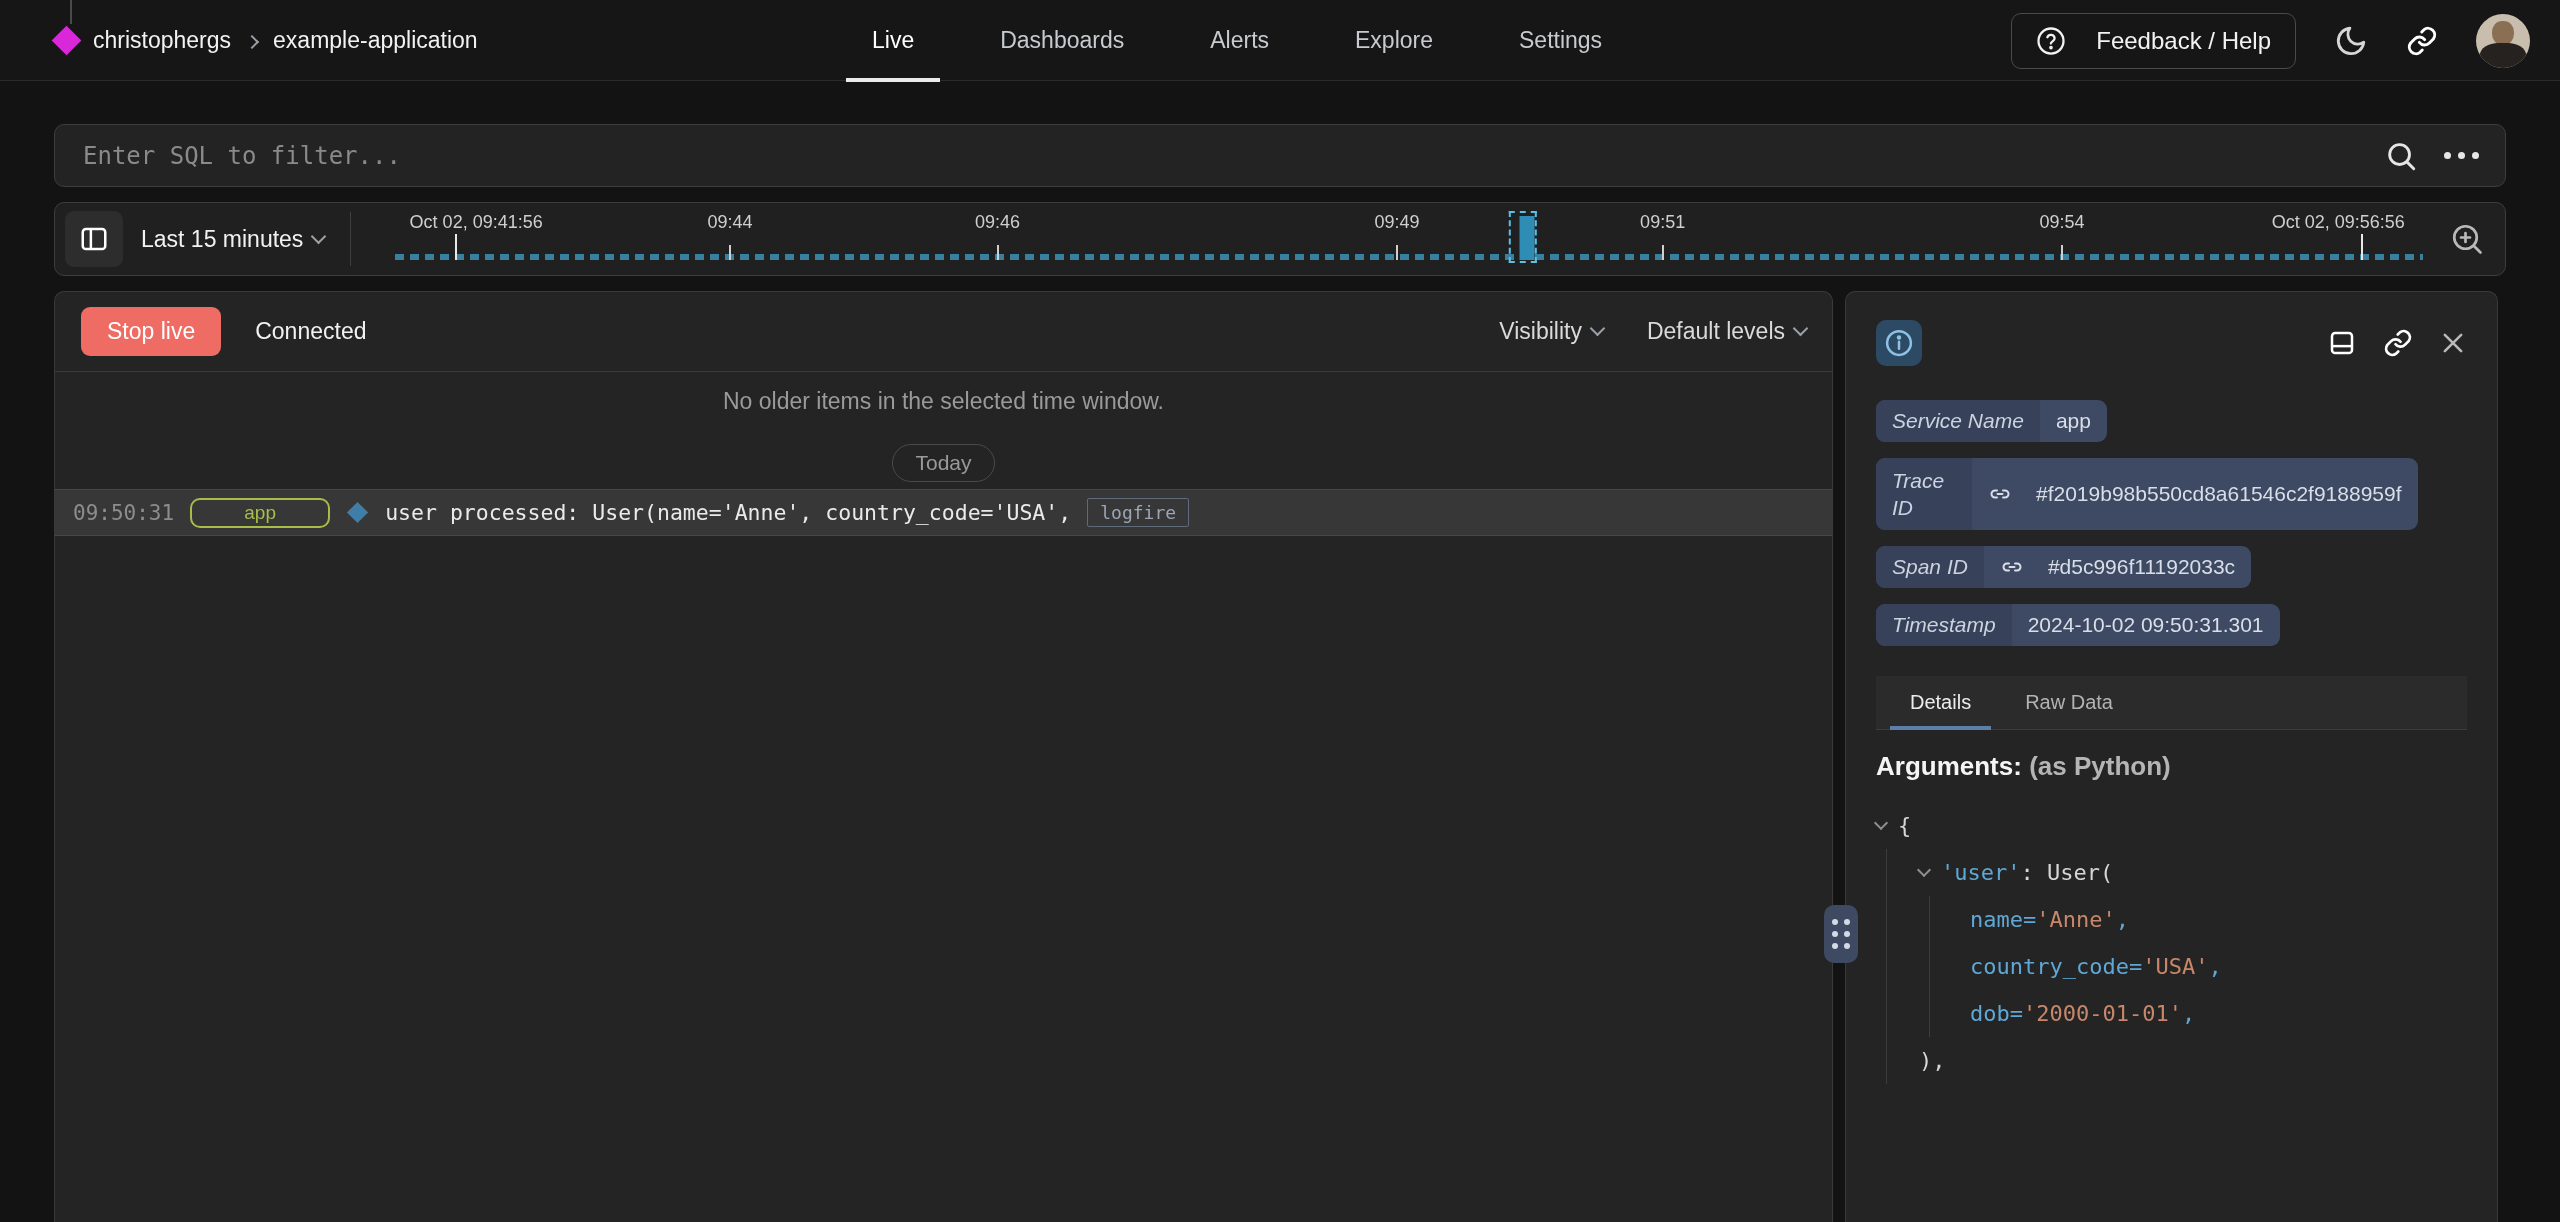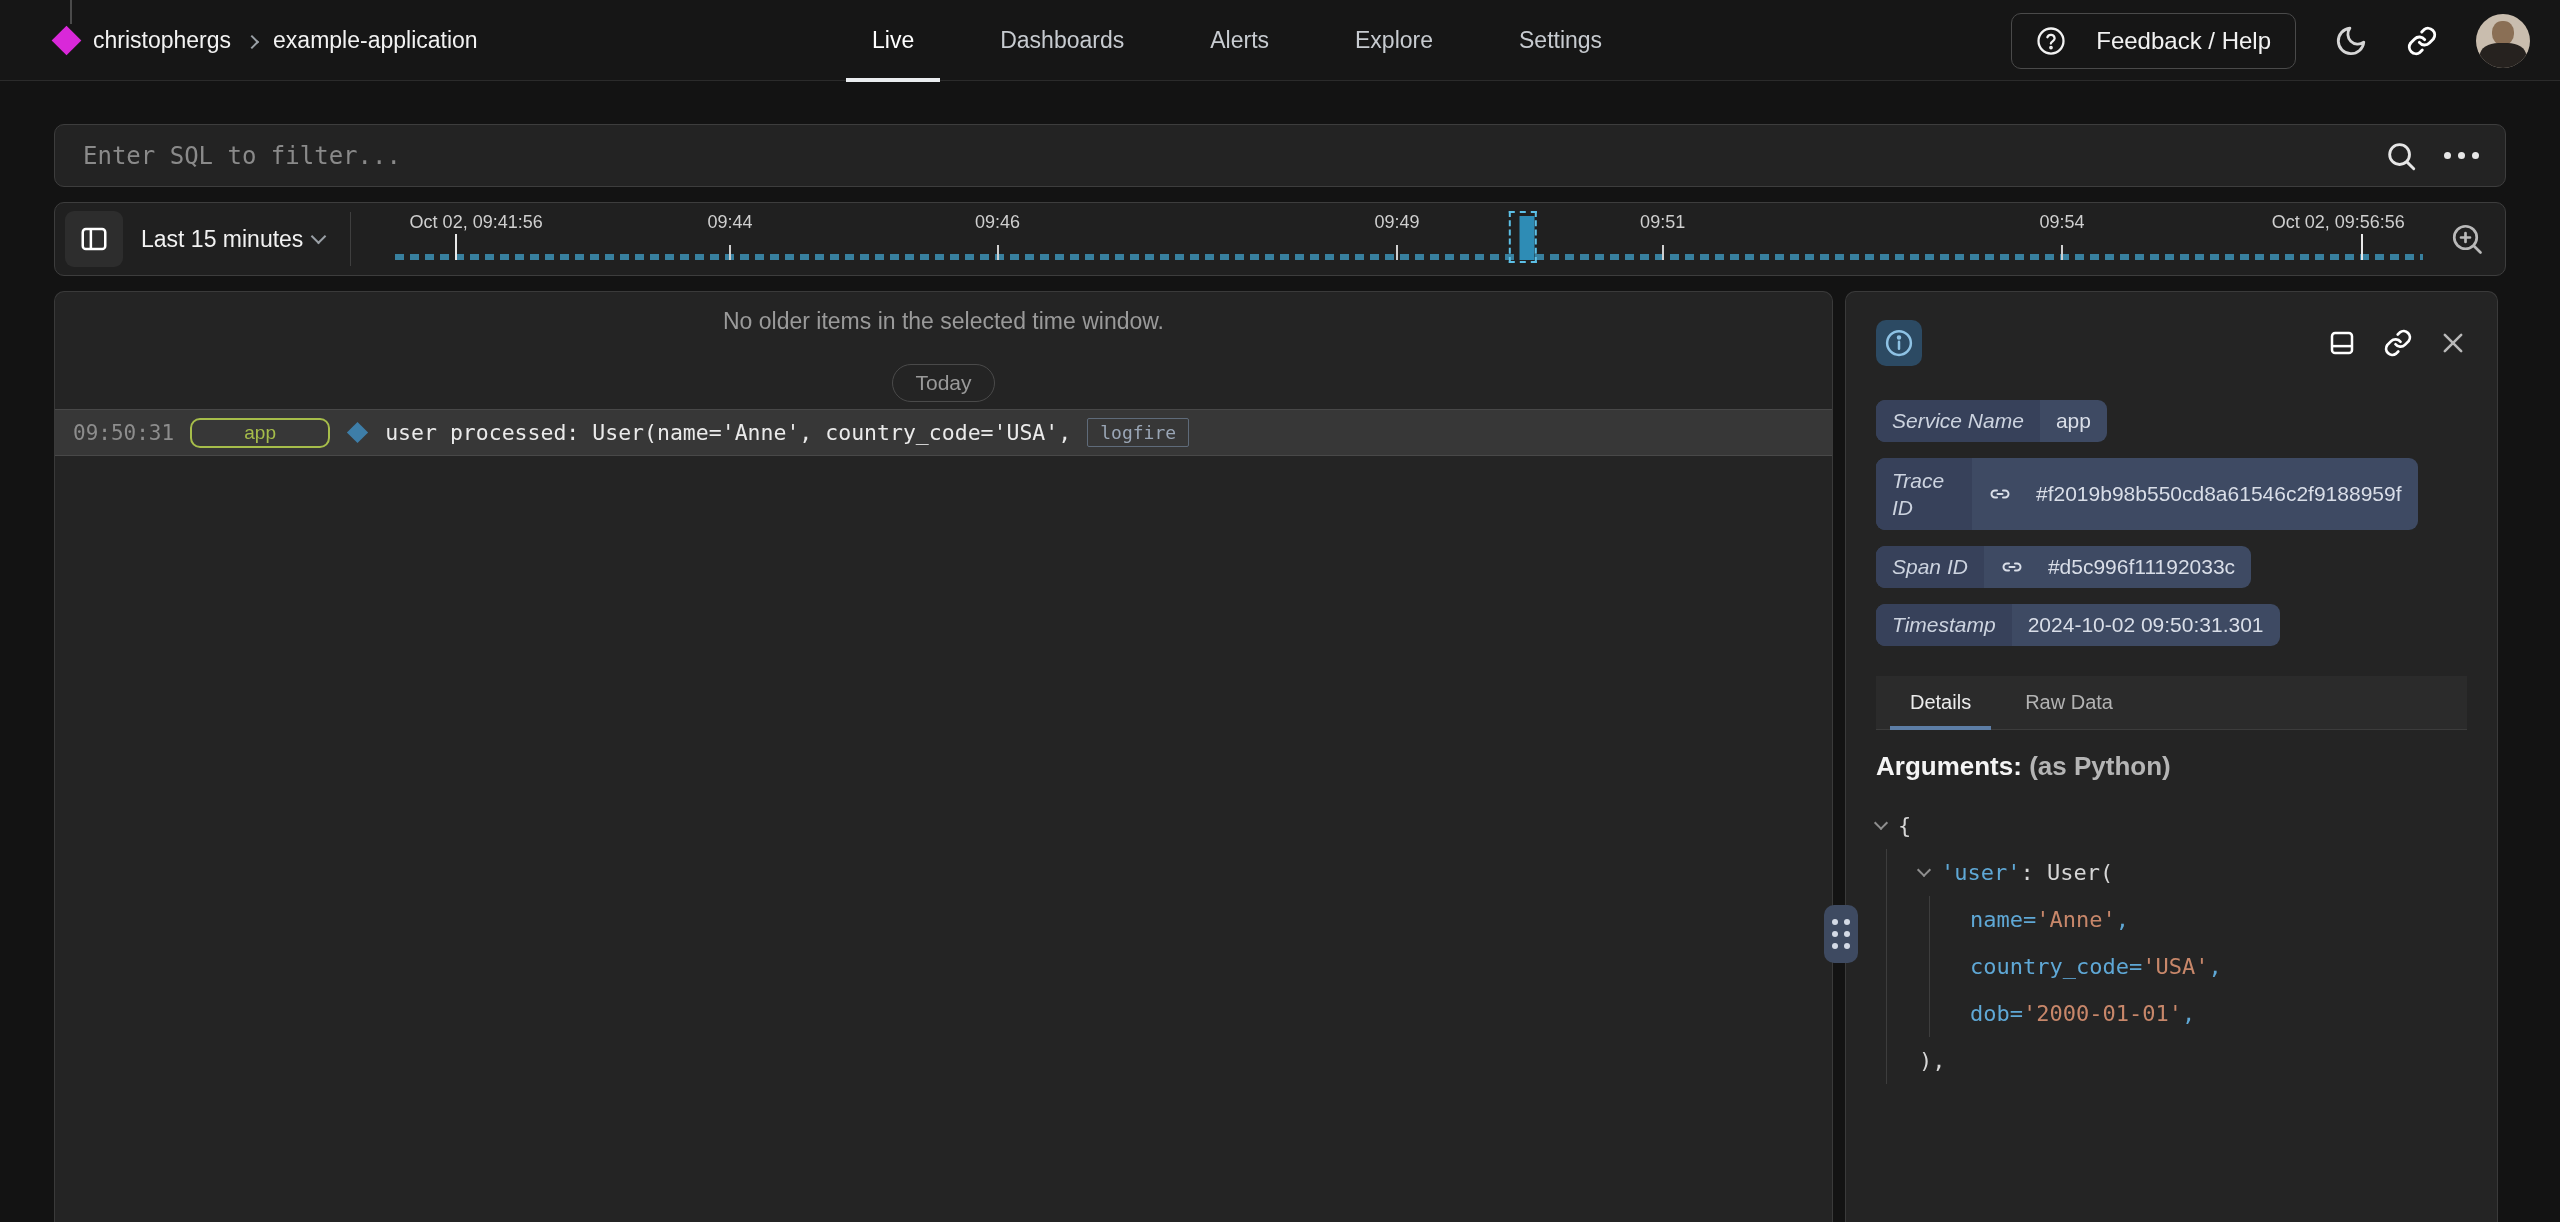--- a/index.html
+++ b/index.html
@@ -222,20 +222,33 @@
   <button class="zoombtn">
     <svg class="icon" width="36" height="36" viewBox="0 0 24 24" fill="none" stroke="#b9b9b9" stroke-width="1.8" stroke-linecap="round">
         <circle cx="11" cy="11" r="7.5"></circle>
         <path d="M16.8 16.8 21 21"></path>
         <path d="M8 11h6M11 8v6"></path>
       </svg>
   </button>
 </div>
 
 <div class="panel live-panel">
+  <div class="live-head">
+    <button class="stop-btn">Stop live</button>
+    <span class="conn">Connected</span>
+    <span class="spacer"></span>
+    <div class="head-dd">
+      <span>Visibility</span>
+      <span class="chev"></span>
+    </div>
+    <div class="head-dd">
+      <span>Default levels</span>
+      <span class="chev"></span>
+    </div>
+  </div>
 
   <div class="notice">
     <div class="notice-text">No older items in the selected time window.</div>
     <button class="today-pill">Today</button>
   </div>
 
   <div class="logrow">
     <span class="logtime mono">09:50:31</span>
     <span class="svc-badge">app</span>
     <span class="lvl-diamond diamond"></span>

